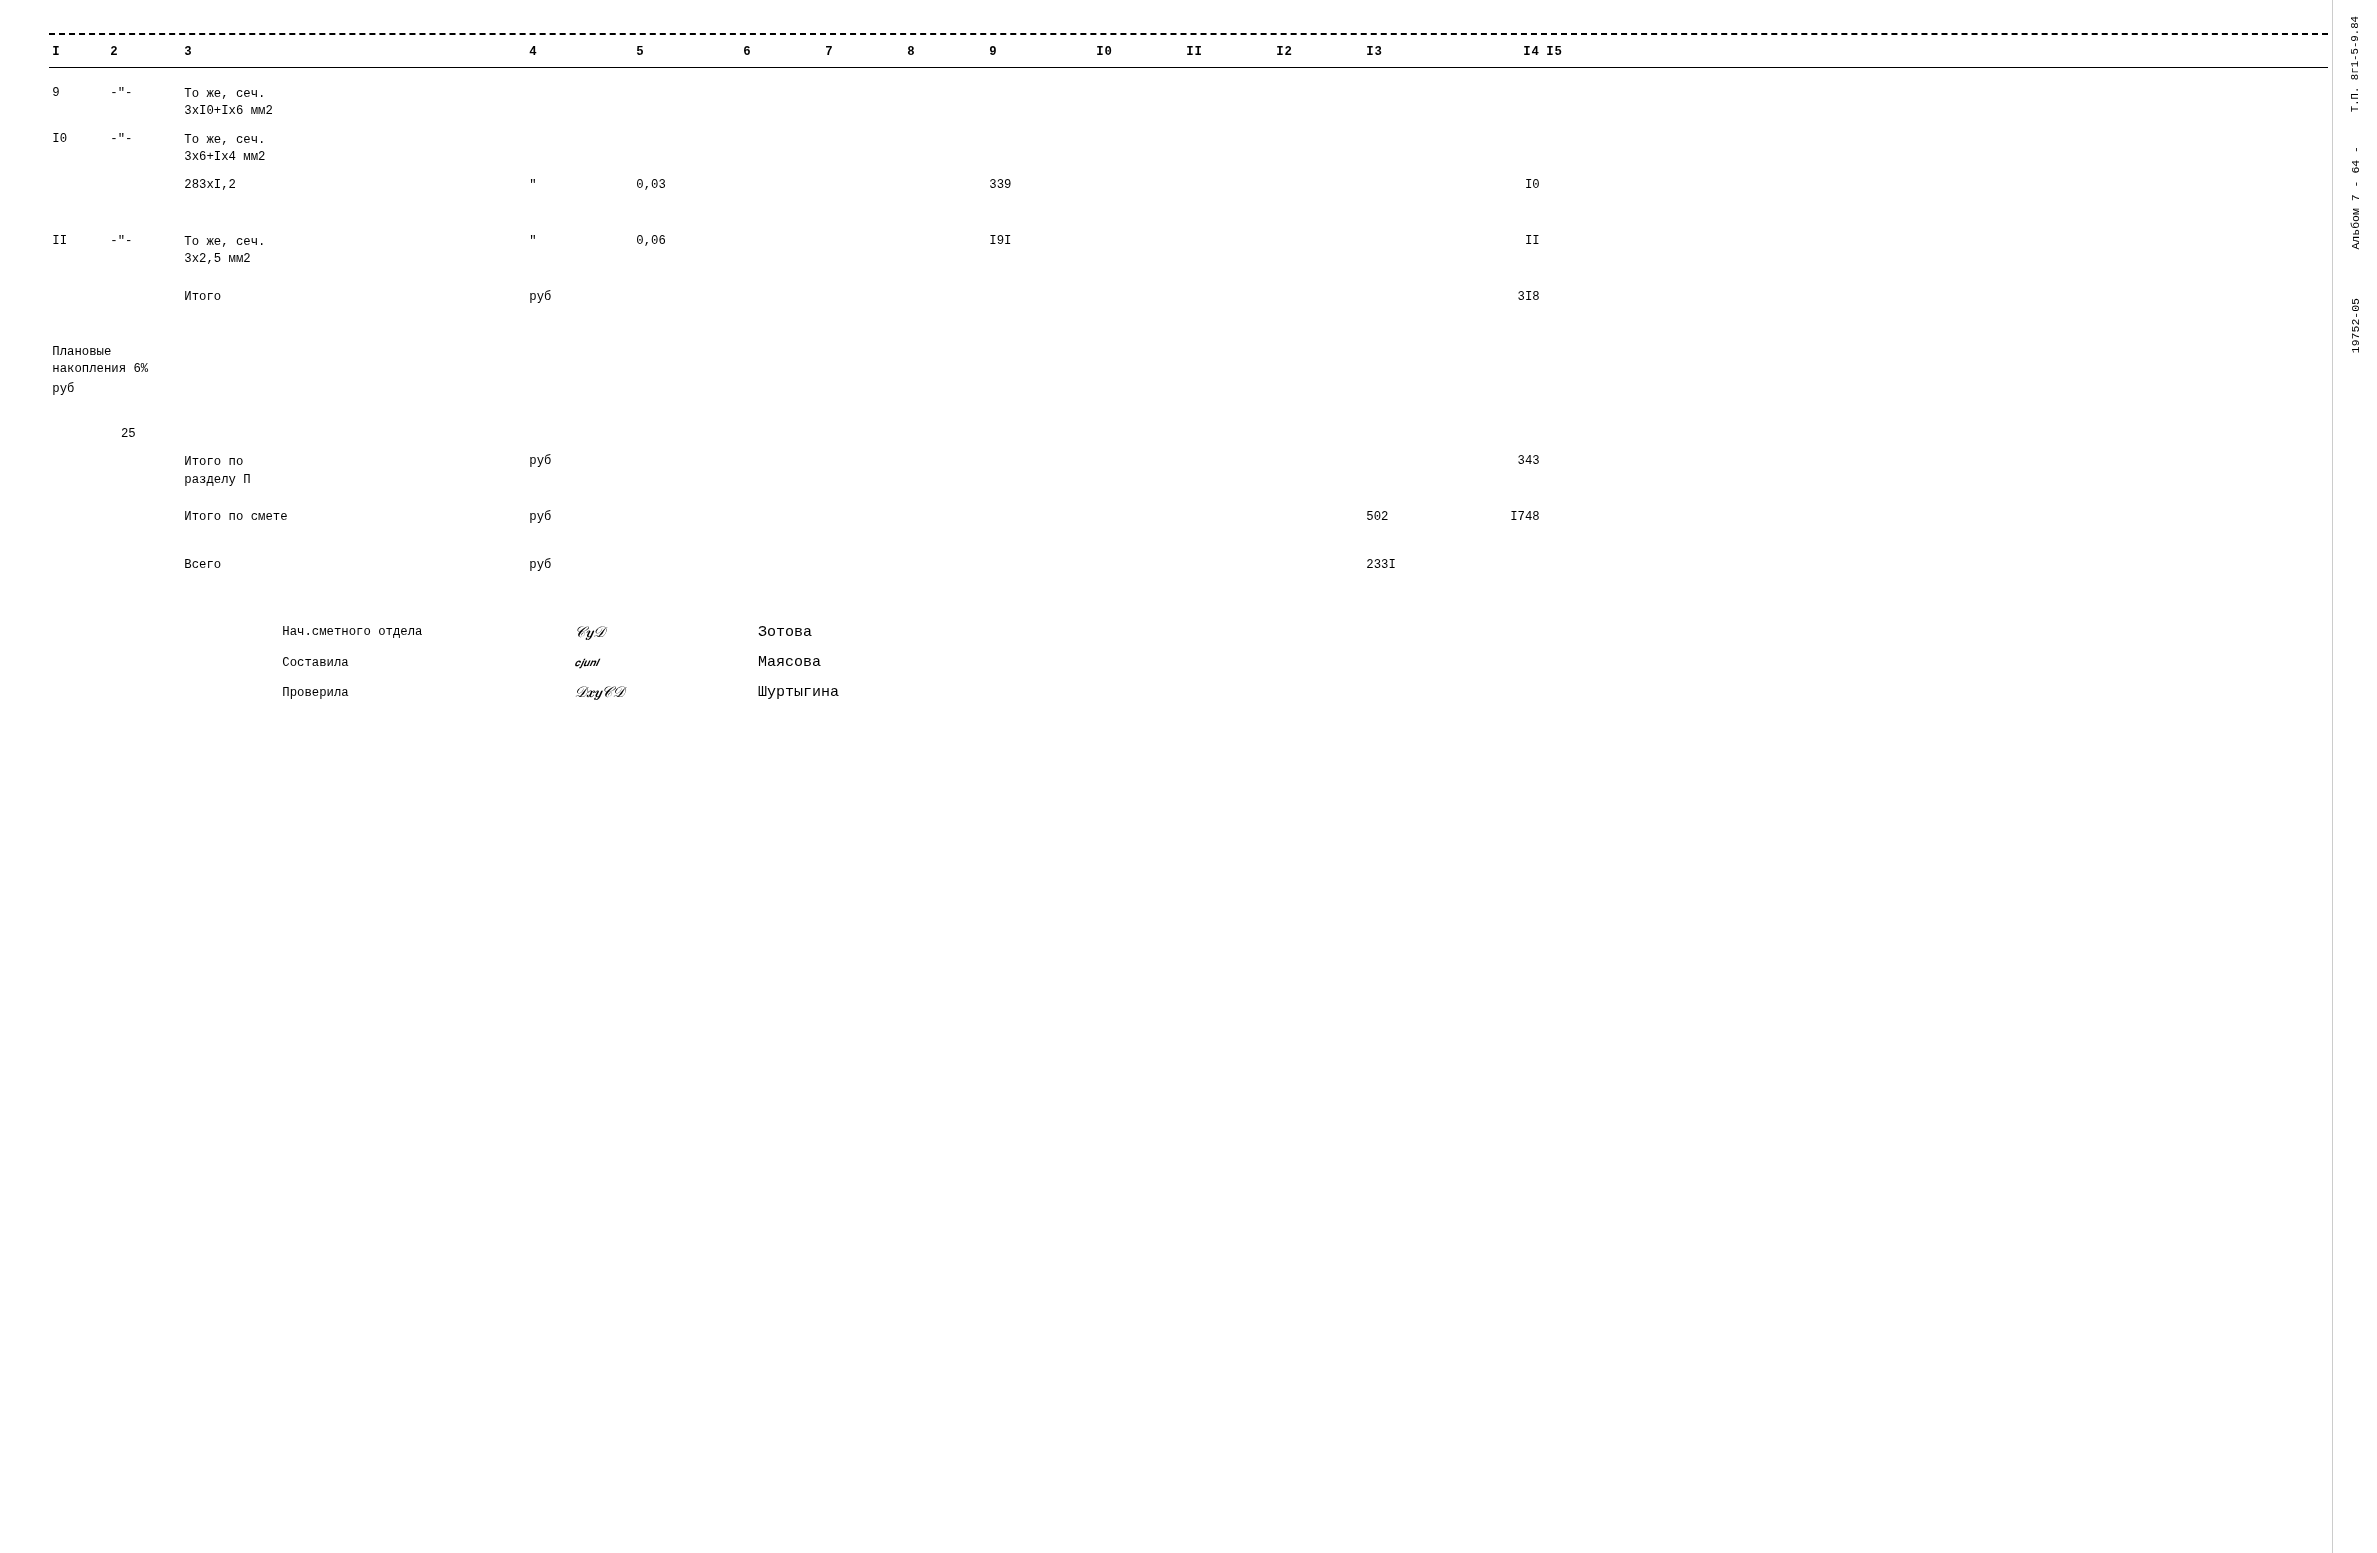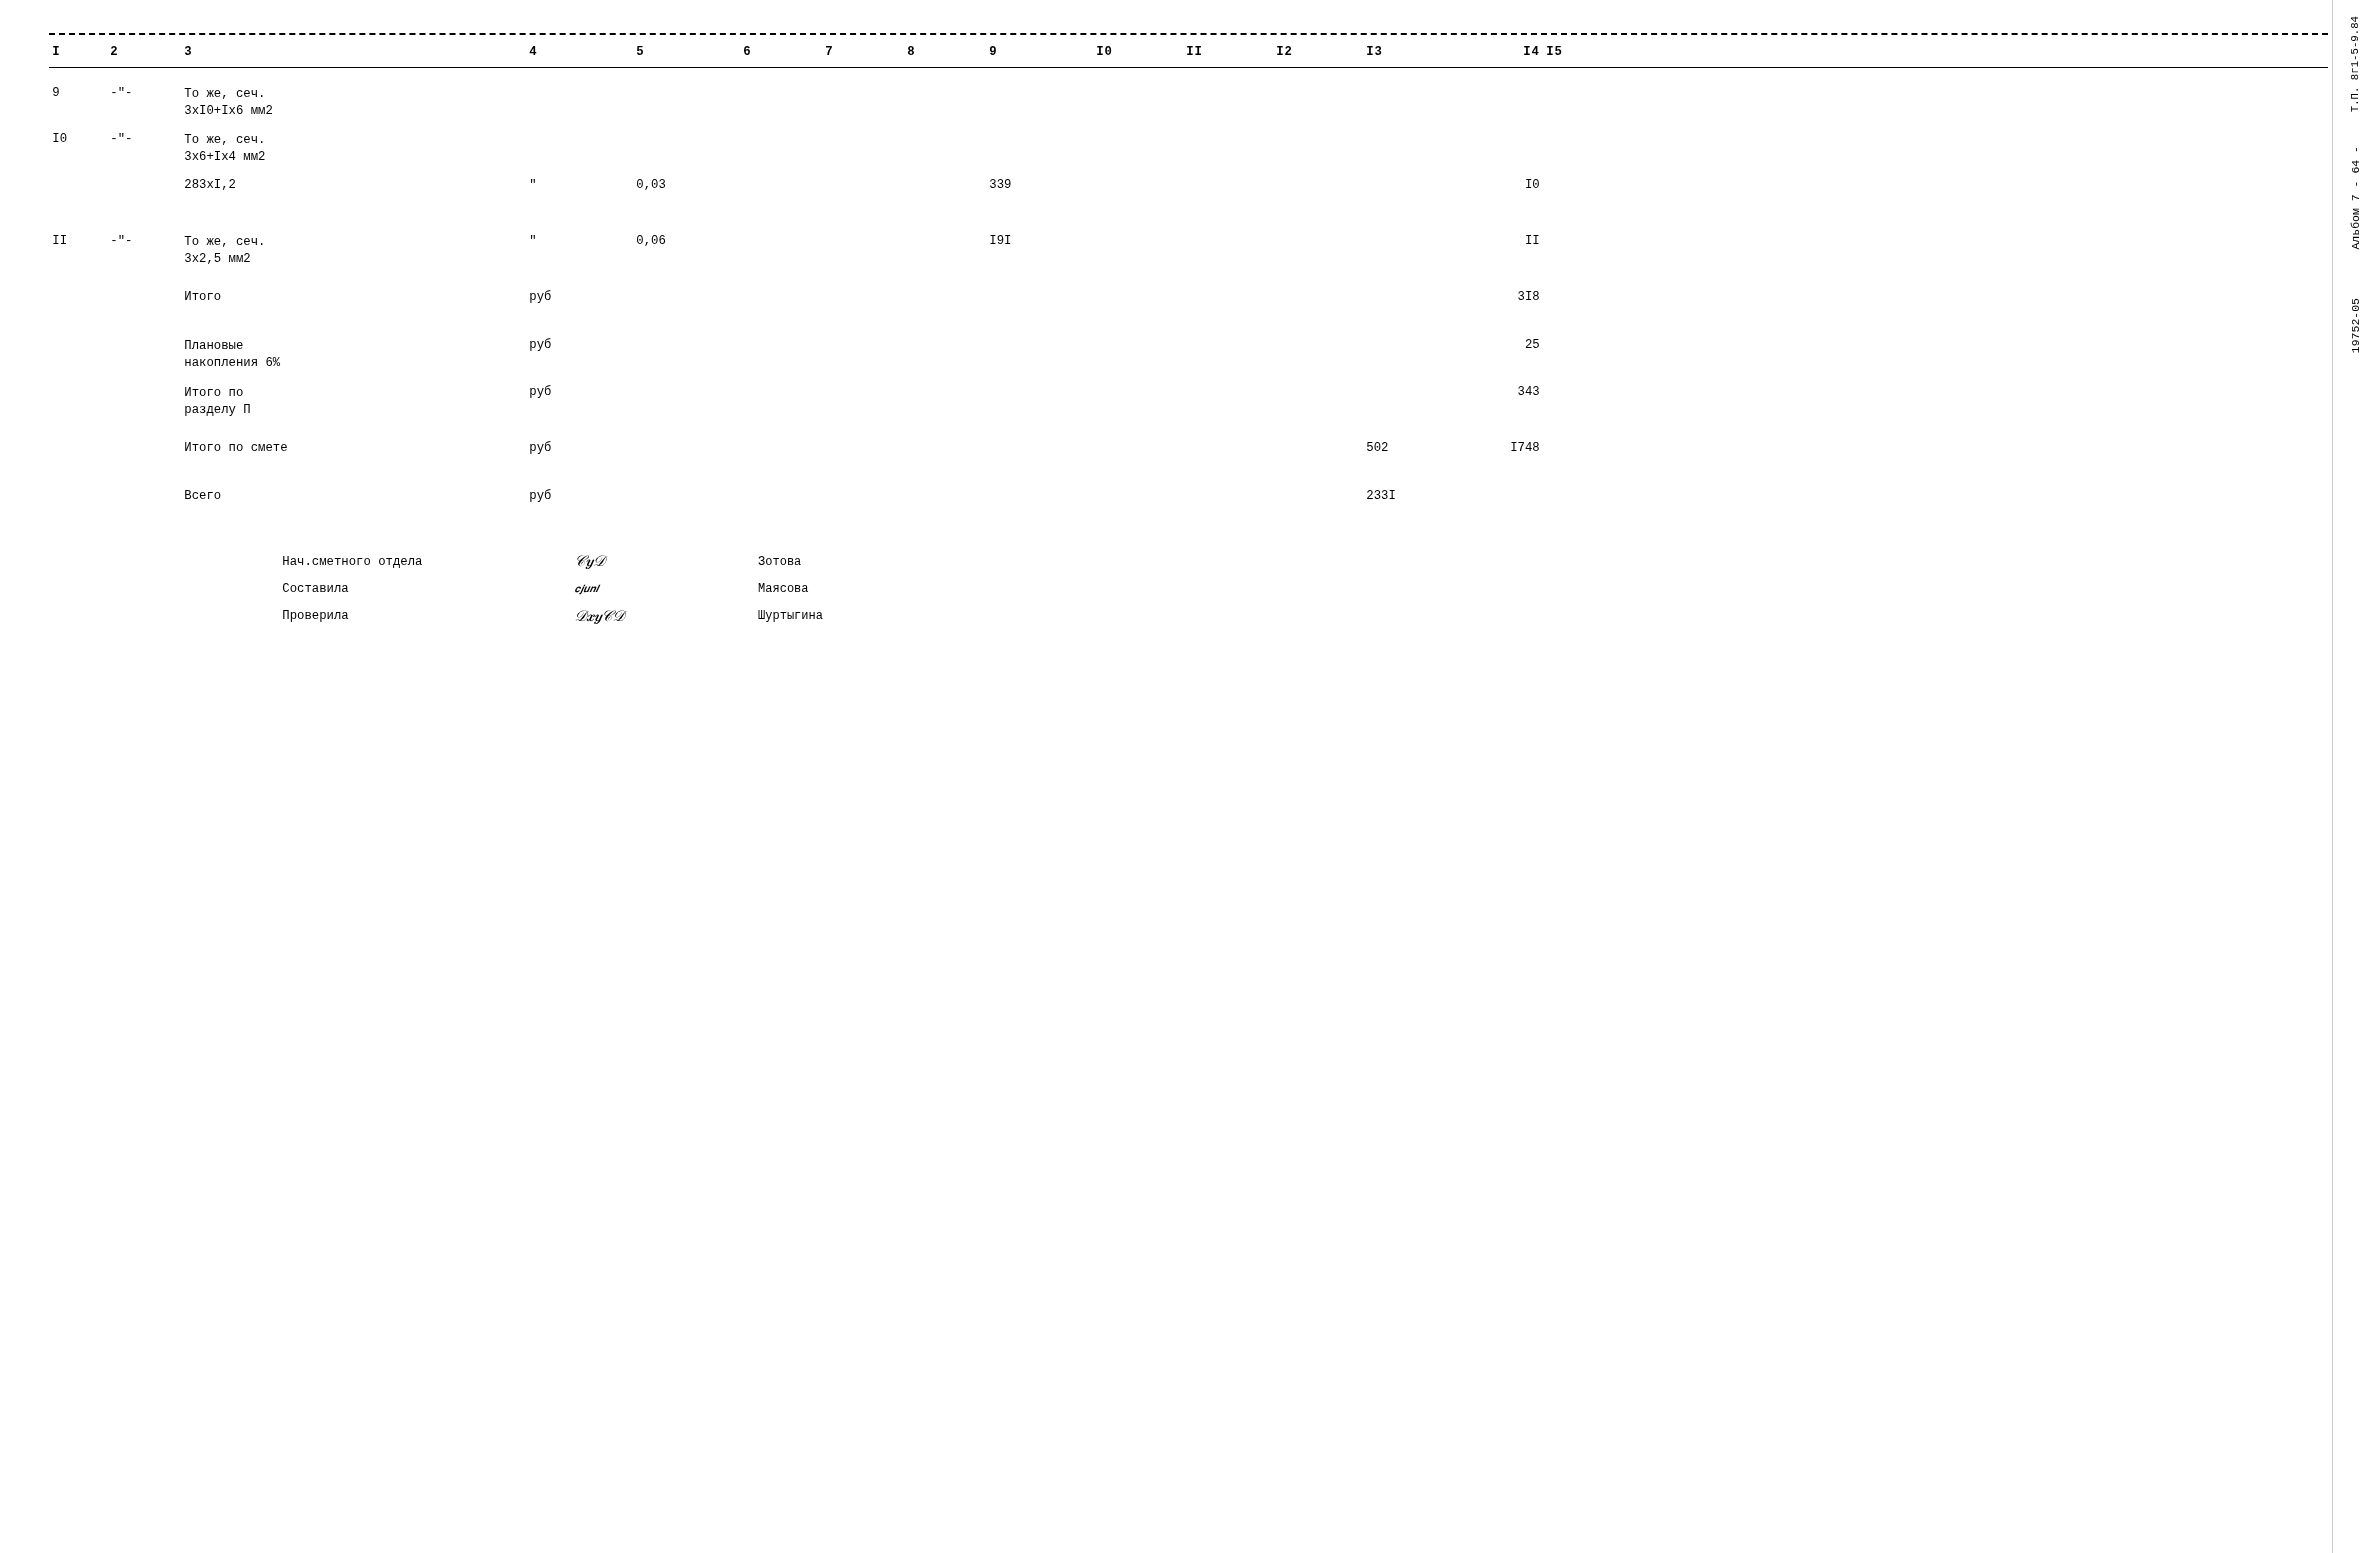--- a/index.html
+++ b/index.html
@@ -128,21 +128,21 @@
     .sig-label {
       width: 279px;
       font-size: 12.3px;
     }
     .sig-sign {
       width: 164px;
       font-size: 11.5px;
       font-style: italic;
     }
     .sig-name {
-      font-size: 12px;
+      font-size: 15px;
     }
   </style>
 </head>
 <body>
 
 <div class="page">
 
   <div class="top-dashed"></div>
 
   <div class="col-headers">
@@ -252,21 +252,21 @@
       <span class="col-c8 cell"></span>
       <span class="col-qty cell"></span>
       <span class="col-c10 cell"></span>
       <span class="col-c11 cell"></span>
       <span class="col-c12 cell"></span>
       <span class="col-c13 cell"></span>
       <span class="col-total cell">3I8</span>
       <span class="col-c15 cell"></span>
     </div>
 
-    <div class="row" style="margin-bottom:6.6px;">
+    <div class="row" style="margin-bottom:6.6px;flex-direction:column;">
       <span class="col-num cell"></span>
       <span class="col-mark cell"></span>
       <span class="col-desc cell multiline" style="white-space:pre-line">Плановые
 накопления 6%</span>
       <span class="col-unit cell">руб</span>
       <span class="col-price cell"></span>
       <span class="col-c6 cell"></span>
       <span class="col-c7 cell"></span>
       <span class="col-c8 cell"></span>
       <span class="col-qty cell"></span>

